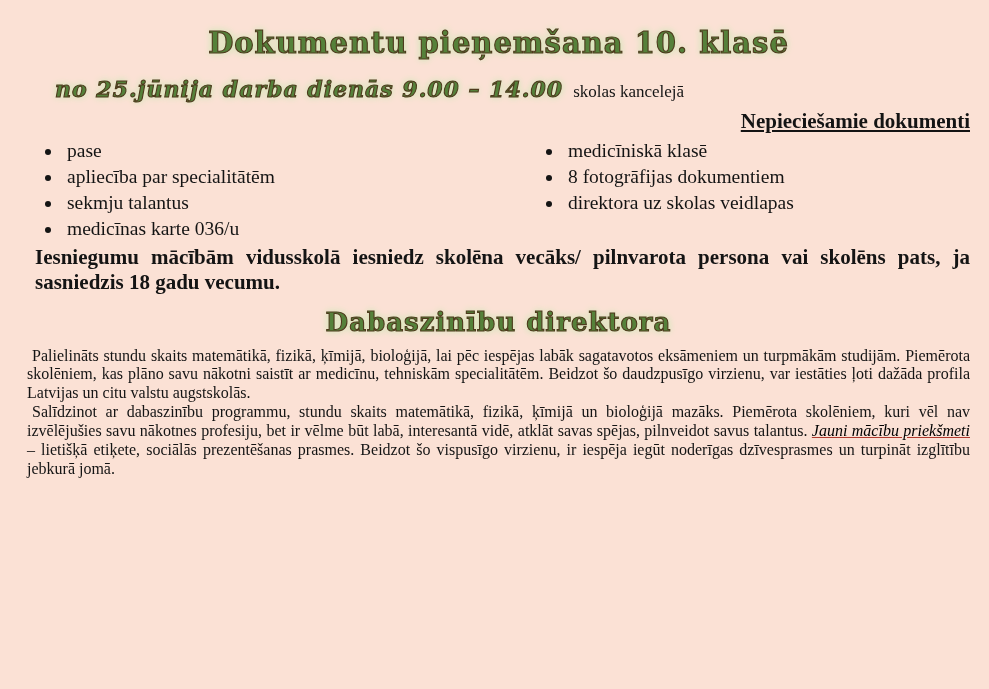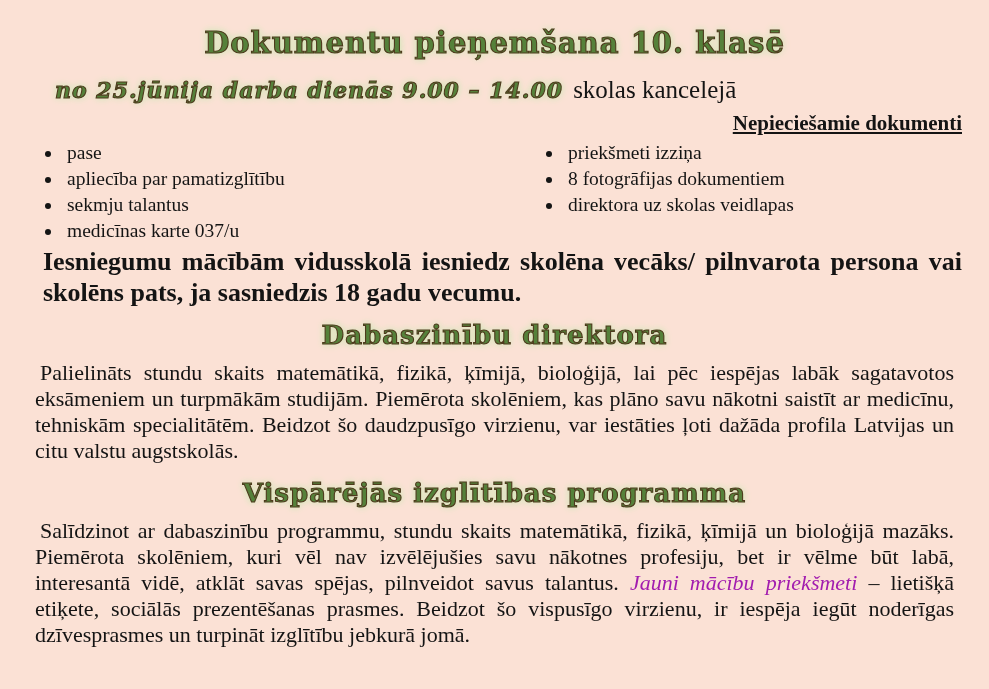--- a/index.html
+++ b/index.html
@@ -6,21 +6,21 @@
   body {
     width: 989px; height: 689px;
     background: #fbe1d5;
     font-family: "Liberation Serif", serif;
     color: #141414;
     overflow: hidden;
   }
   .page {
     box-sizing: border-box;
     width: 989px; height: 684px;
-    padding: 22px 27px 0 27px;
+    padding: 22px 19px 0 27px;
   }
   
   .fancy {
     font-family: "DejaVu Serif", serif;
     font-weight: bold;
     color: #55813a;
     -webkit-text-stroke: 1.1px #4e3a1d;
     text-shadow: 0 0 6px #cfe5b2, 0 0 2px #e4f0d2, 0 0 10px #d8e9c0;
     letter-spacing: 1px;
   }
@@ -31,21 +31,21 @@
   }
   .sched-line { margin: 0 0 7px 28px; white-space: nowrap; }
   .sched-hl-1 { font-size: 24px; }
   .sched-hl-2 { font-size: 22px; font-style: italic; }
   .sched-paren {
     font-weight: bold;
     font-size: 17.5px;
     margin-left: 4px;
   }
   .sched-plain {
-    font-size: 25px;
+    font-size: 17px;
     margin-left: 6px;
     margin-top: 32px;
   }
   .docs-heading {
     text-align: right;
     font-size: 21px;
     font-weight: bold;
     text-decoration: underline;
     margin: 3px 0 4px 0;
   }
@@ -58,41 +58,42 @@
     padding: 0 0 0 36px;
     list-style: disc;
     font-size: 19.5px;
     line-height: 26px;
   }
   .lists ul.left-list { width: 465px; }
   .lists ul.right-list { flex: 1; }
   .lists li { padding-left: 4px; }
   .notice {
     font-weight: bold;
-    font-size: 26px;
+    font-size: 21px;
     line-height: 1.18;
     text-align: justify;
-    margin: 3px 0 0 16px;
+    margin: 3px 0 0 8px;
   }
   .program-heading {
     text-align: center;
     font-size: 26px;
     margin: 12px 0 10px 0;
   }
   .program-heading.second { margin-top: 14px; }
   .program-body {
-    font-size: 22px;
+    font-size: 16px;
     line-height: 1.18;
     text-align: justify;
     text-indent: 5px;
-    margin: 8px;
+    margin: 0;
   }
   .red-phrase {
-    color: #a21caf;
+    color: #000000;
     font-style: italic;
+    text-decoration: underline;
     text-decoration-color: #b03a2e;
   }
 </style>
 </head>
 <body>
 
 <div class="page">
 
   <h1 class="fancy title">Dokumentu pieņemšana 10. klasē</h1>
 
@@ -100,34 +101,33 @@
   <div class="sched-line">
     <span class="fancy sched-hl-2">no 25.jūnija  darba dienās 9.00 – 14.00</span>
     <span class="sched-plain">skolas kancelejā</span>
   </div>
 
   <div class="docs-heading">Nepieciešamie dokumenti</div>
 
   <div class="lists">
     <ul class="left-list">
       <li>pase</li>
-      <li>apliecība par pamatizglītību</li>
+      <li>apliecība par specialitātēm</li>
       <li>sekmju talantus</li>
-      <li>medicīnas karte 037/u</li>
+      <li>medicīnas karte 036/u</li>
     </ul>
     <ul class="right-list">
-      <li>priekšmeti izziņa</li>
+      <li>medicīniskā klasē</li>
       <li>8 fotogrāfijas dokumentiem</li>
       <li>direktora uz skolas veidlapas</li>
     </ul>
   </div>
 
   <p class="notice">Iesniegumu mācībām vidusskolā iesniedz skolēna vecāks/ pilnvarota persona vai skolēns pats, ja sasniedzis 18 gadu vecumu.</p>
 
   <h2 class="fancy program-heading">Dabaszinību direktora</h2>
 
   <p class="program-body">Palielināts stundu skaits matemātikā, fizikā, ķīmijā, bioloģijā, lai pēc iespējas labāk sagatavotos eksāmeniem un turpmākām studijām. Piemērota skolēniem, kas plāno savu nākotni saistīt ar medicīnu, tehniskām specialitātēm. Beidzot šo daudzpusīgo virzienu, var iestāties ļoti dažāda profila Latvijas un citu valstu augstskolās.</p>
 
-  <h2 class="fancy program-heading second">Vispārējās izglītības programma</h2>
 
   <p class="program-body"><span>Salīdzinot ar dabaszinību programmu, stundu skaits matemātikā, fizikā, ķīmijā un bioloģijā mazāks. Piemērota skolēniem, kuri vēl nav izvēlējušies savu nākotnes profesiju, bet ir vēlme būt labā, interesantā vidē, atklāt savas spējas, pilnveidot savus talantus. </span><span class="red-phrase">Jauni mācību priekšmeti </span><span>– lietišķā etiķete, sociālās prezentēšanas prasmes. Beidzot šo vispusīgo virzienu, ir iespēja iegūt noderīgas dzīvesprasmes un turpināt izglītību jebkurā jomā.</span></p>
 
 </div>
 
 </body></html>

